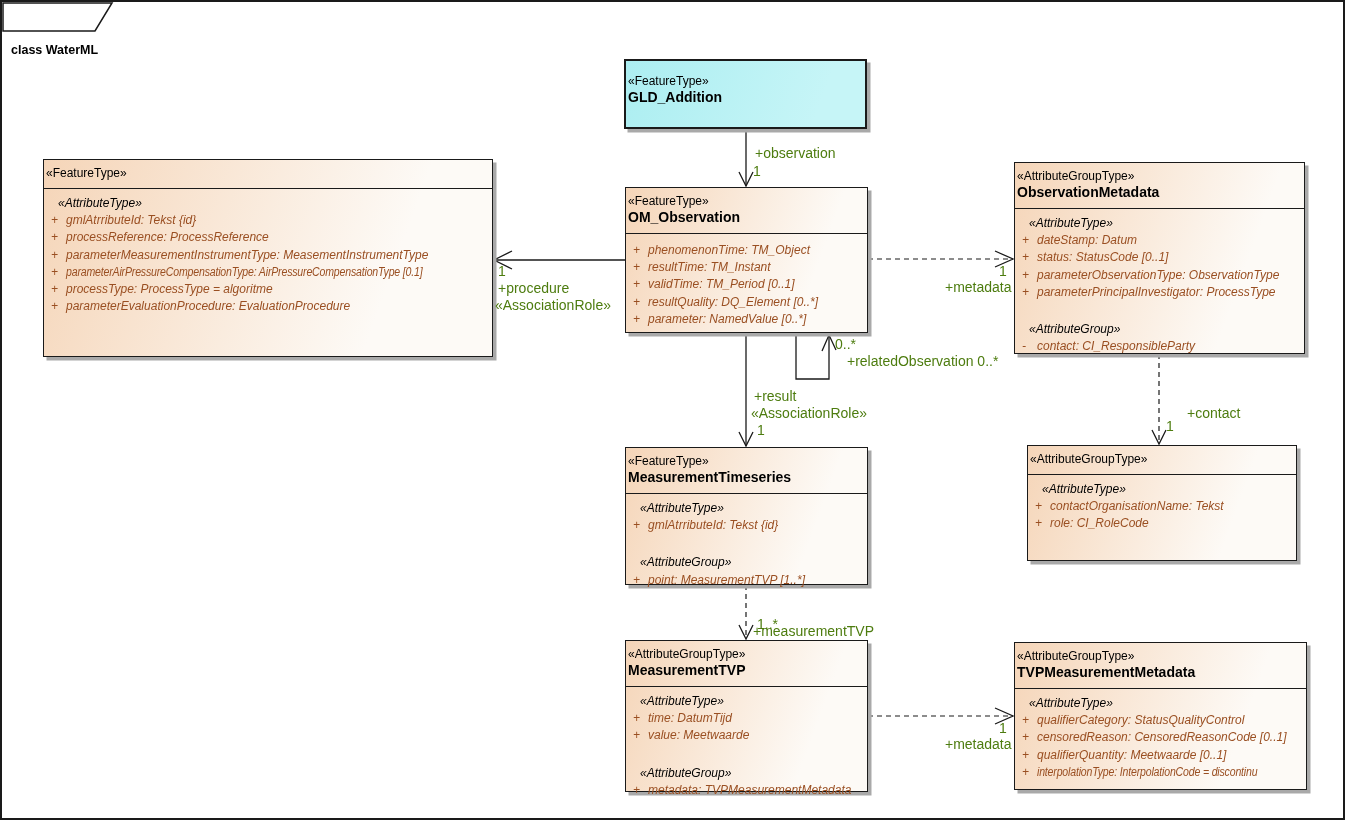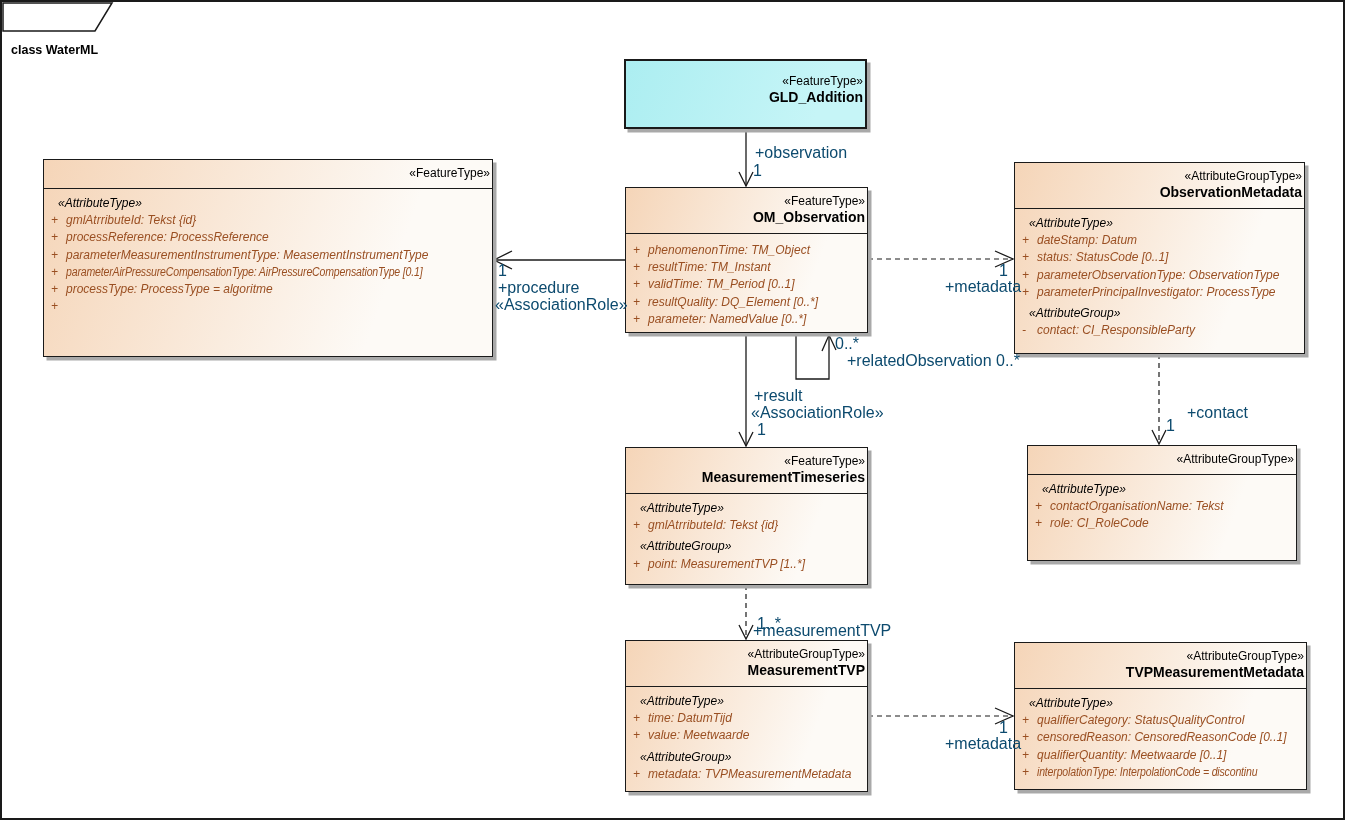--- a/index.html
+++ b/index.html
@@ -29,32 +29,32 @@
   .uml-class{
     position:absolute;border:1.4px solid var(--border);
     background:linear-gradient(110deg,var(--fill-a) 0%,var(--fill-b) 75%);
     box-shadow:3.5px 3.5px 0 var(--shadow);
     font-size:12px;color:#000;
   }
   .uml-class.feature-head{
     background:linear-gradient(110deg,#aceef1 0%,#c6f5f7 80%);
     border-width:2px;
   }
-  .hdr{text-align:right;padding:6px 2px 7px;}
+  .hdr{text-align:left;padding:6px 2px 7px;}
   .hdr.tall{padding-top:13px;}
   .stereo{font-size:12px;line-height:15px;}
   .cname{font-size:14px;font-weight:bold;line-height:17px;}
   .compartment{border-top:1.3px solid var(--border);padding-top:6px;font-style:italic;}
-  .sec{padding-left:14px;line-height:17.2px;margin-top:4px;color:#000;white-space:nowrap;}
+  .sec{padding-left:14px;line-height:17.2px;margin-top:20px;color:#000;white-space:nowrap;}
   .sec.first{margin-top:0;}
   .attr{display:flex;color:var(--attr);line-height:17.2px;white-space:nowrap;}
   .attr .vis{flex:none;width:22px;padding-left:7px;}
   .attr .txt{flex:none;}
   .attr .txt.cond{display:inline-block;transform:scaleX(0.88);transform-origin:left center;letter-spacing:-0.2px;}
-  .lbl{position:absolute;font-size:16px;color:#0c4a6e;white-space:nowrap;line-height:14px;}
+  .lbl{position:absolute;font-size:14px;color:#4d7c0f;white-space:nowrap;line-height:14px;}
 </style>
 </head>
 <body>
 
 <div id="canvas">
 
   <svg id="overlay">
 
     <polygon class="tabshape" points="1,1 110,1 93,29 1,29"></polygon>
 
@@ -158,20 +158,21 @@
       <div class="attr">
           <span class="vis">+</span>
           <span class="txt cond">parameterAirPressureCompensationType: AirPressureCompensationType [0.1]</span>
         </div>
       <div class="attr">
           <span class="vis">+</span>
           <span class="txt">processType: ProcessType = algoritme</span>
         </div>
       <div class="attr">
           <span class="vis">+</span>
+          <span class="txt">parameterEvaluationProcedure: EvaluationProcedure</span>
         </div>
     </div>
   </div>
 
   <div class="uml-class" style="left:1012px;top:160px;width:291px;height:192px">
     <div class="hdr">
       <div class="stereo">«AttributeGroupType»</div>
       <div class="cname">ObservationMetadata</div>
     </div>
     <div class="compartment">

